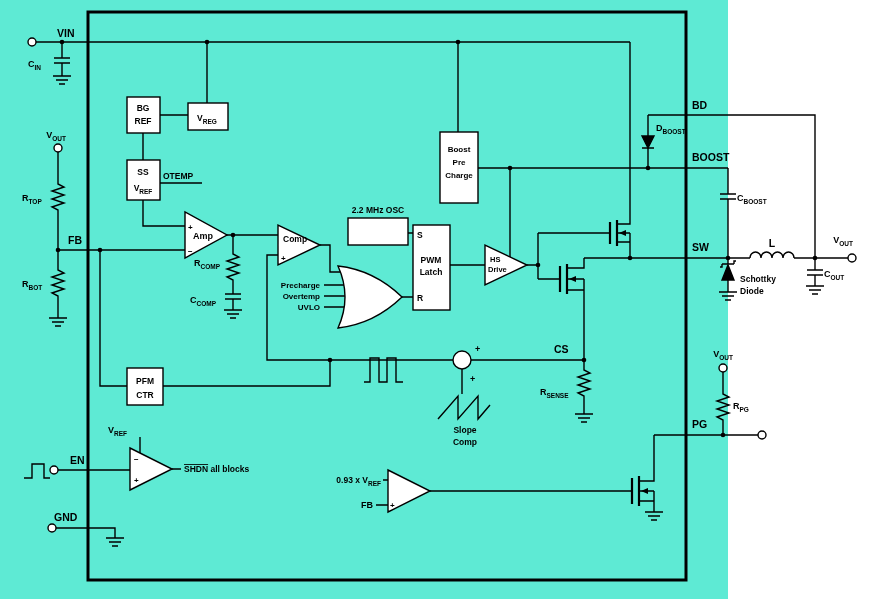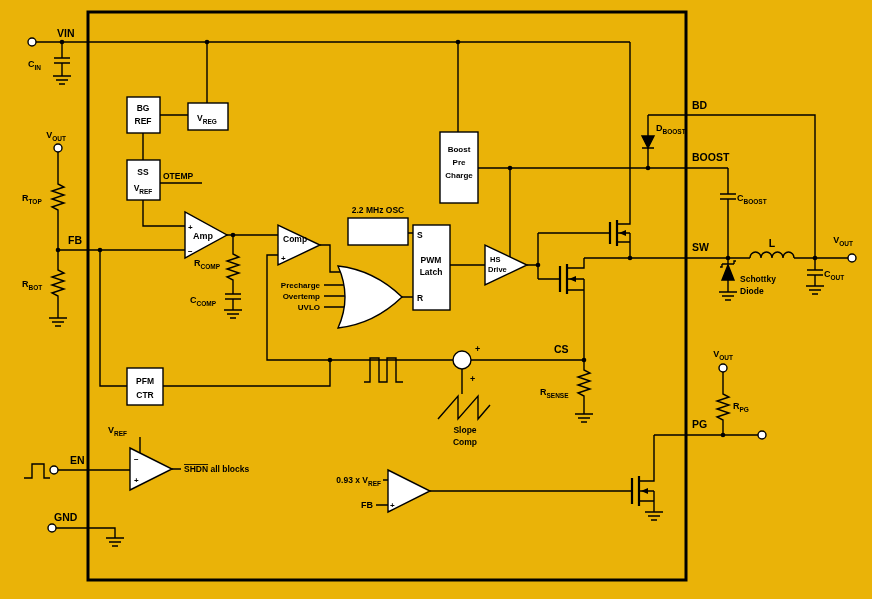--- a/index.html
+++ b/index.html
@@ -1,16 +1,16 @@
 <!DOCTYPE html>
 <html><head>
 <meta charset="utf-8">
 <style>
   html,body{margin:0;padding:0;background:#fff;}
-  .stage{width:872px;height:599px;position:relative;background:#eab308;}
+  .stage{width:728px;height:599px;position:relative;background:#5eead4;}
   svg{display:block;}
   text{font-family:"Liberation Sans",sans-serif;font-weight:bold;fill:#000;}
   .pin{font-size:10.5px;}
   .t9{font-size:9px;}
   .t85{font-size:8.5px;}
   .t8{font-size:8px;}
   .t75{font-size:7.5px;}
   .sub{font-size:6.5px;}
   .mid{text-anchor:middle;}
   .end{text-anchor:end;}

